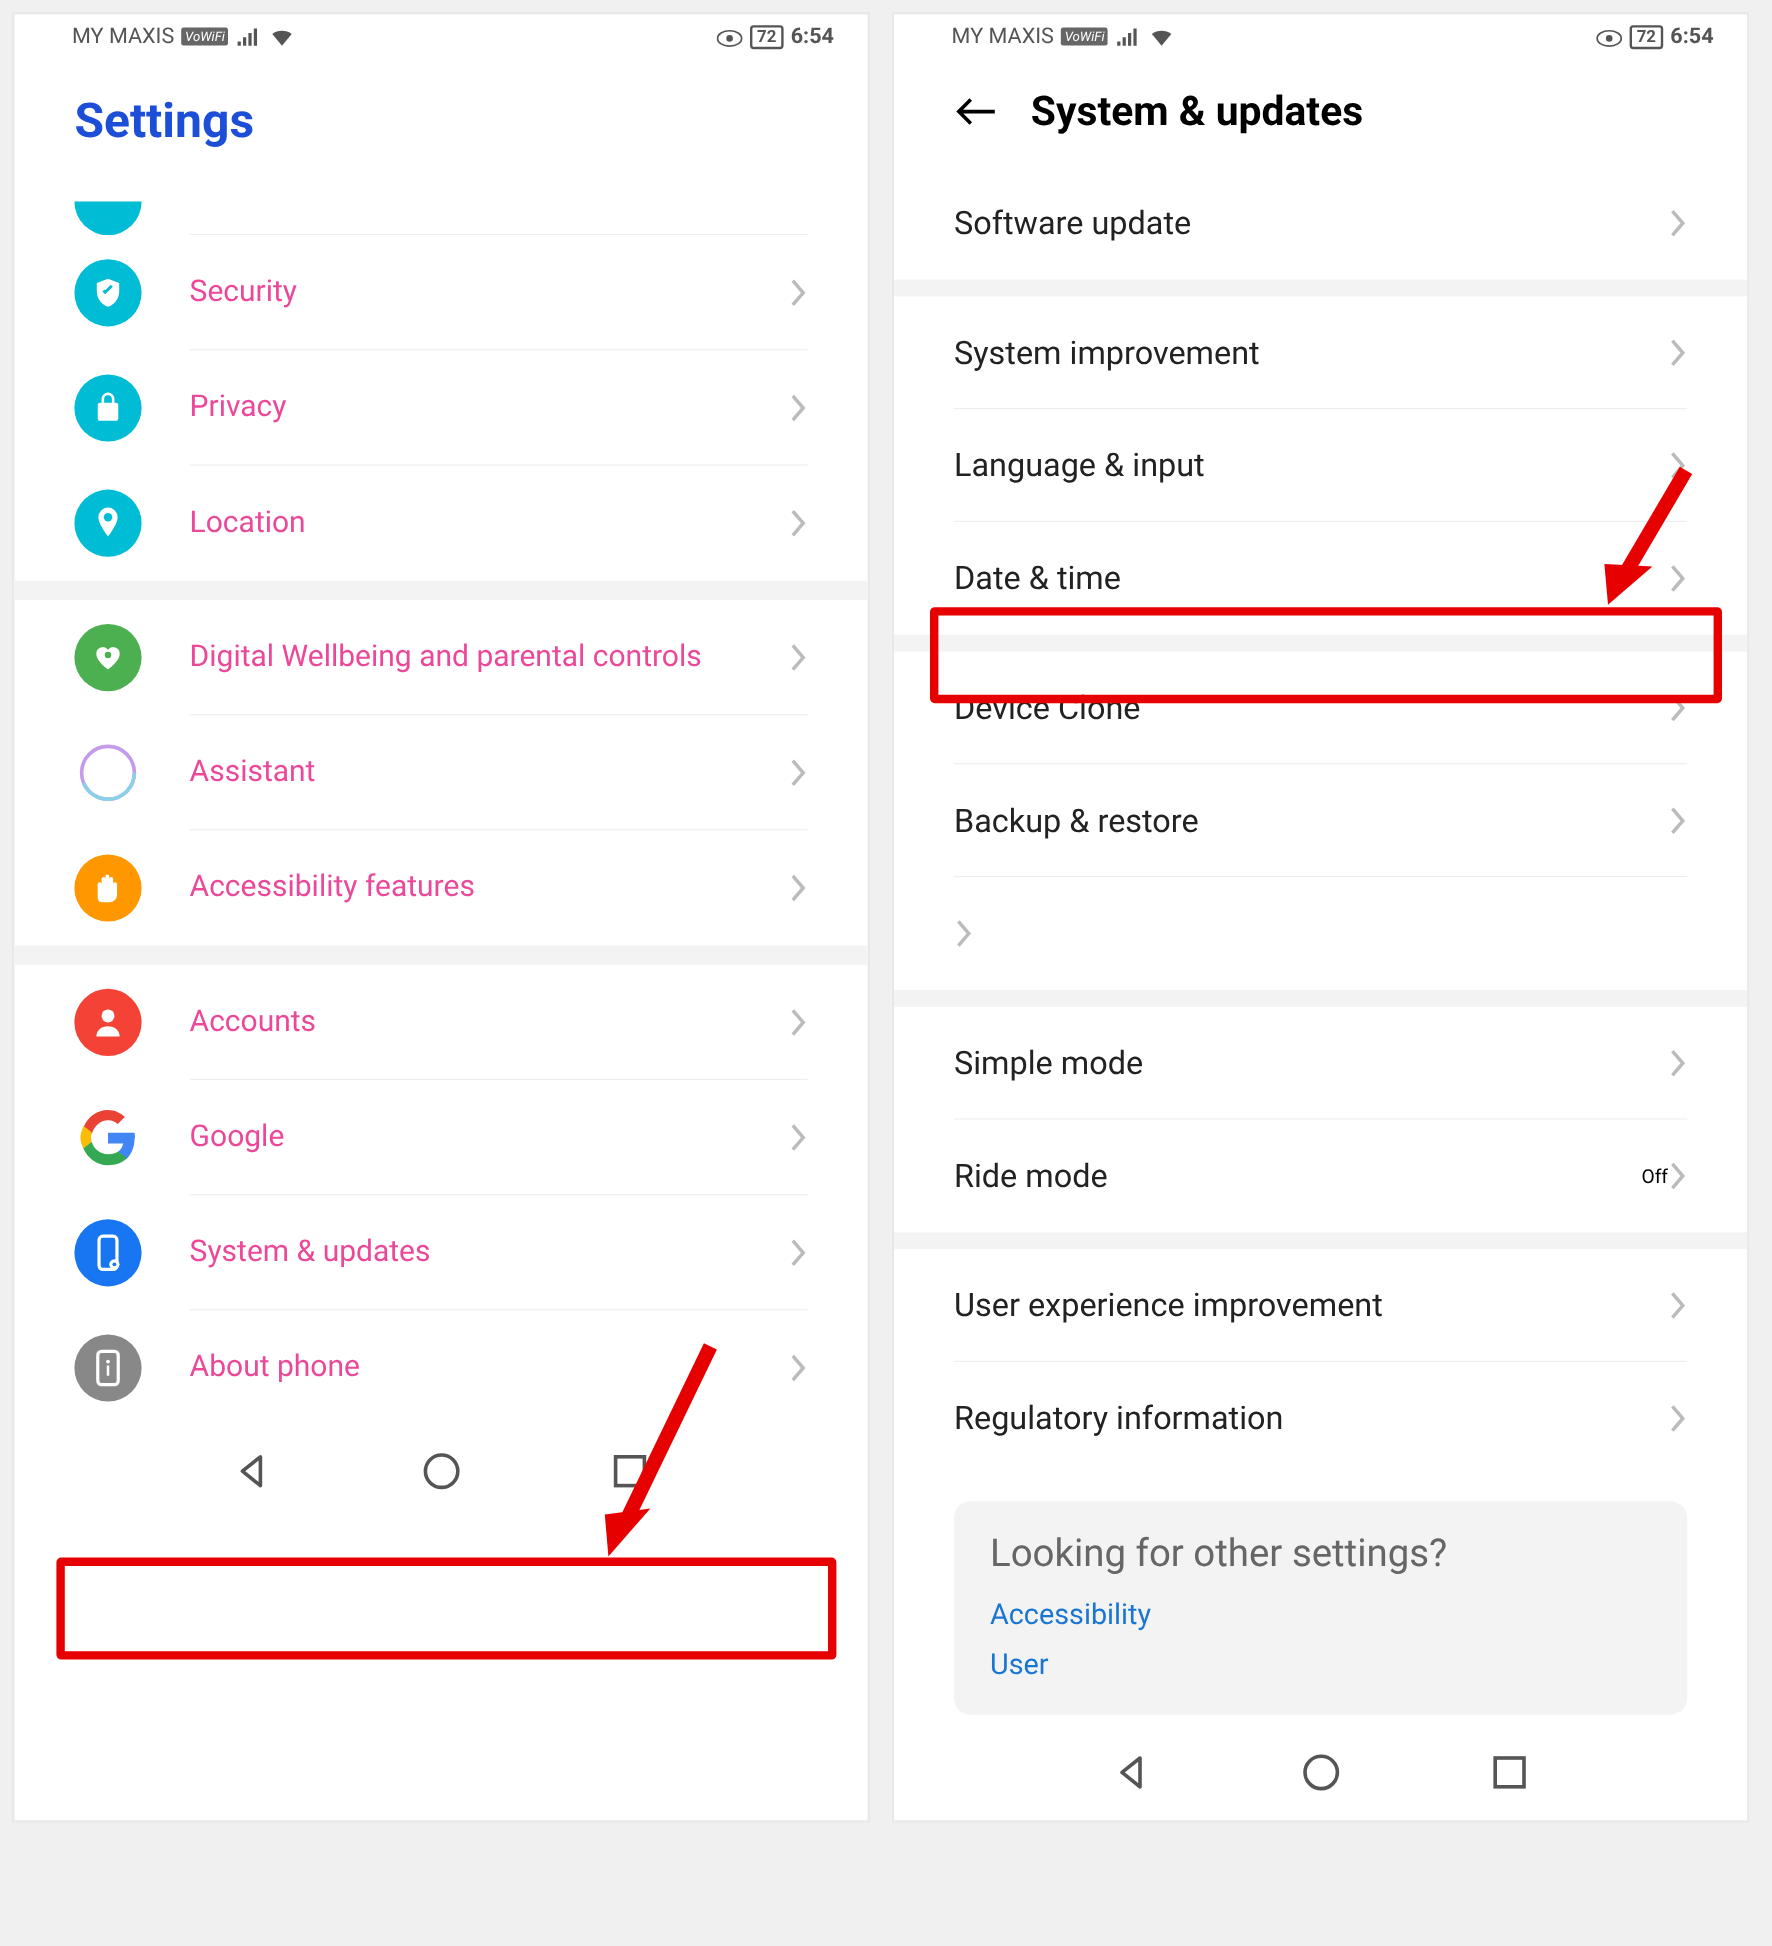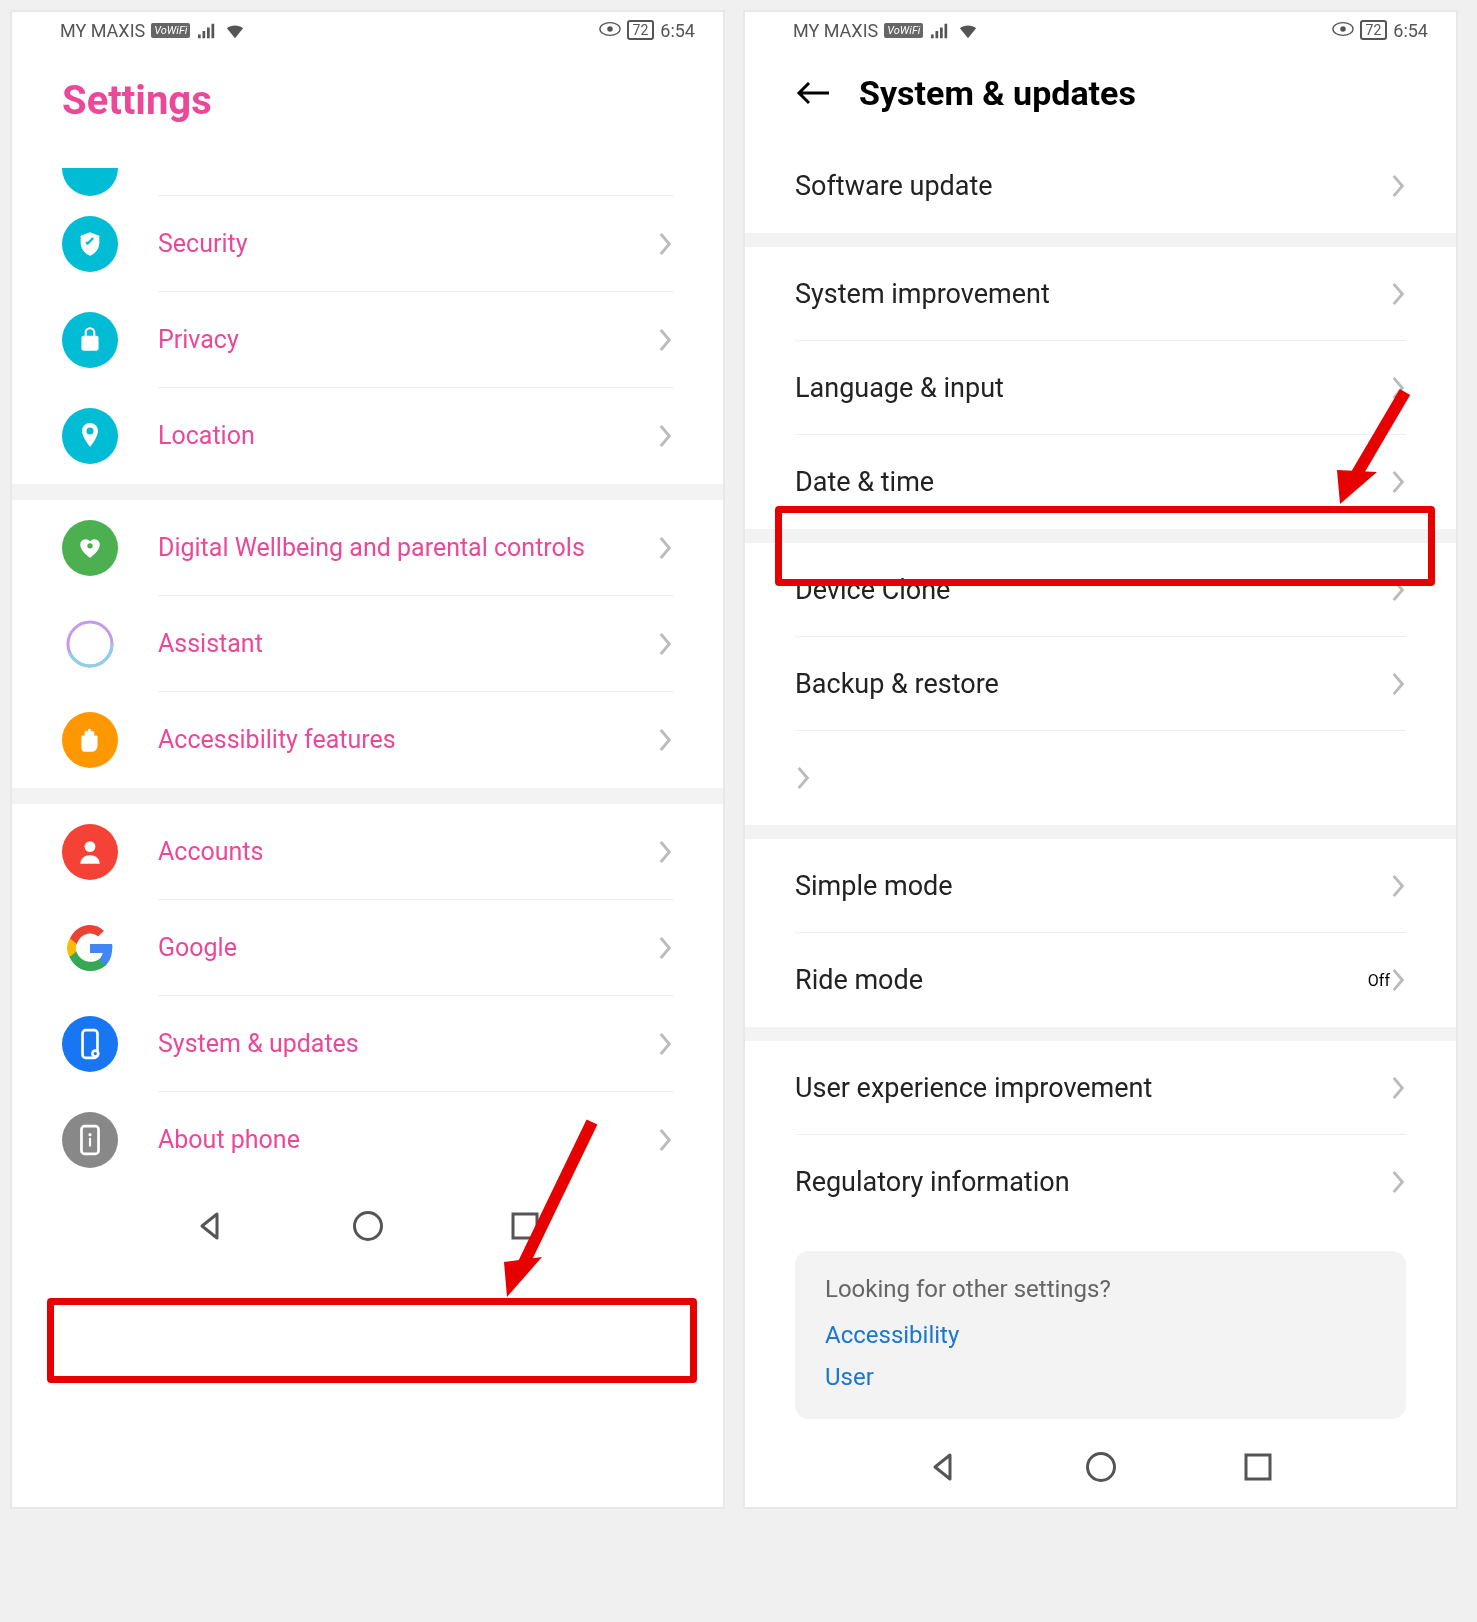--- a/index.html
+++ b/index.html
@@ -21,32 +21,32 @@
   .status-bar {
     display: flex;
     justify-content: space-between;
     align-items: center;
     padding: 8px 28px 6px 48px;
     font-size: 18px;
     color: #555;
     gap: 48px;
   }
   .status-left { display: flex; align-items: center; gap: 6px; }
-  .status-right { display: flex; align-items: flex-start; gap: 6px; }
+  .status-right { display: flex; align-items: flex-end; gap: 6px; font-weight: bold; }
   .vowifi {
     background: #666; color: #fff; font-size: 11px; padding: 1px 3px; border-radius: 2px; font-style: italic;
   }
   .signal-icon, .wifi-icon, .eye-icon { width: 22px; height: 18px; }
   .battery-box {
     border: 2px solid #555; border-radius: 3px; padding: 0 4px; font-size: 14px; line-height: 16px;
   }
   .header {
     padding: 30px 50px 26px 50px;
   }
-  .header-title { font-size: 40px; font-weight: 700; color: #ec4899; }
+  .header-title { font-size: 40px; font-weight: 700; color: #1d4ed8; }
   .header-row { display: flex; align-items: center; gap: 28px; padding: 26px 50px; }
   .back-arrow { width: 36px; height: 30px; }
   .sub-title { font-size: 34px; font-weight: 700; color: #000; }
   .section-gap { height: 16px; background: #f3f3f3; }
   .list-item {
     display: flex; align-items: center; padding: 0 50px; min-height: 96px; position: relative;
   }
   .list-item .icon-wrap {
     width: 56px; height: 56px; border-radius: 50%;
     display: flex; align-items: center; justify-content: center;
@@ -80,21 +80,21 @@
     padding: 20px 120px 22px;
   }
   .nav-btn { width: 36px; height: 36px; }
   .simple-item {
     display: flex; align-items: center; padding: 0 50px; min-height: 94px; position: relative;
   }
   .simple-item .item-label { font-size: 27px; color: #222; flex: 1; }
   .search-box {
     background: #f3f3f3; border-radius: 14px; margin: 22px 50px 10px; padding: 24px 30px 28px;
   }
-  .search-question { font-size: 24px; color: #666; margin-bottom: 18px; }
+  .search-question { font-size: 32px; color: #666; margin-bottom: 18px; }
   .search-link { font-size: 24px; color: #1976d2; margin-bottom: 14px; display: block; }
   
   .c-teal { background: #00bcd4; }
   .c-green { background: #4caf50; }
   .c-assistant { background: #fff; }
   .c-orange { background: #ff9800; }
   .c-red { background: #f44336; }
   .c-google { background: #fff; }
   .c-blue { background: #1976f3; }
   .c-gray { background: #888; }

